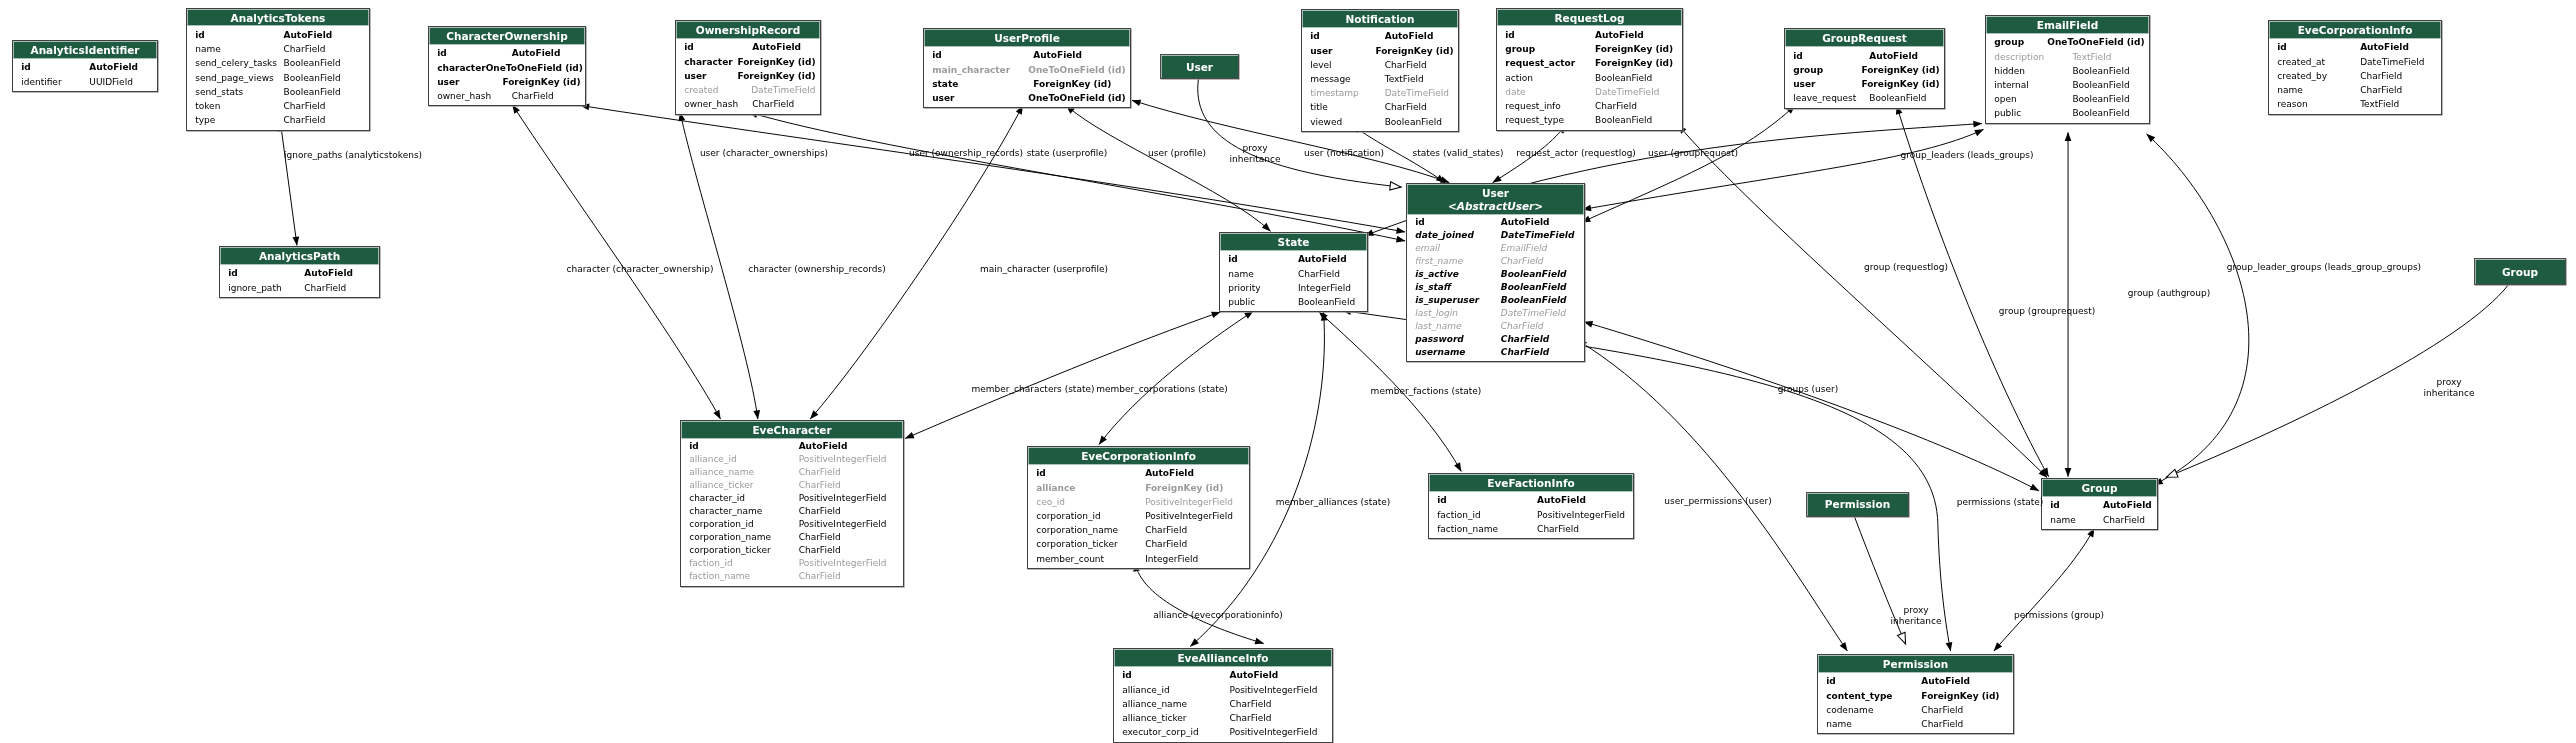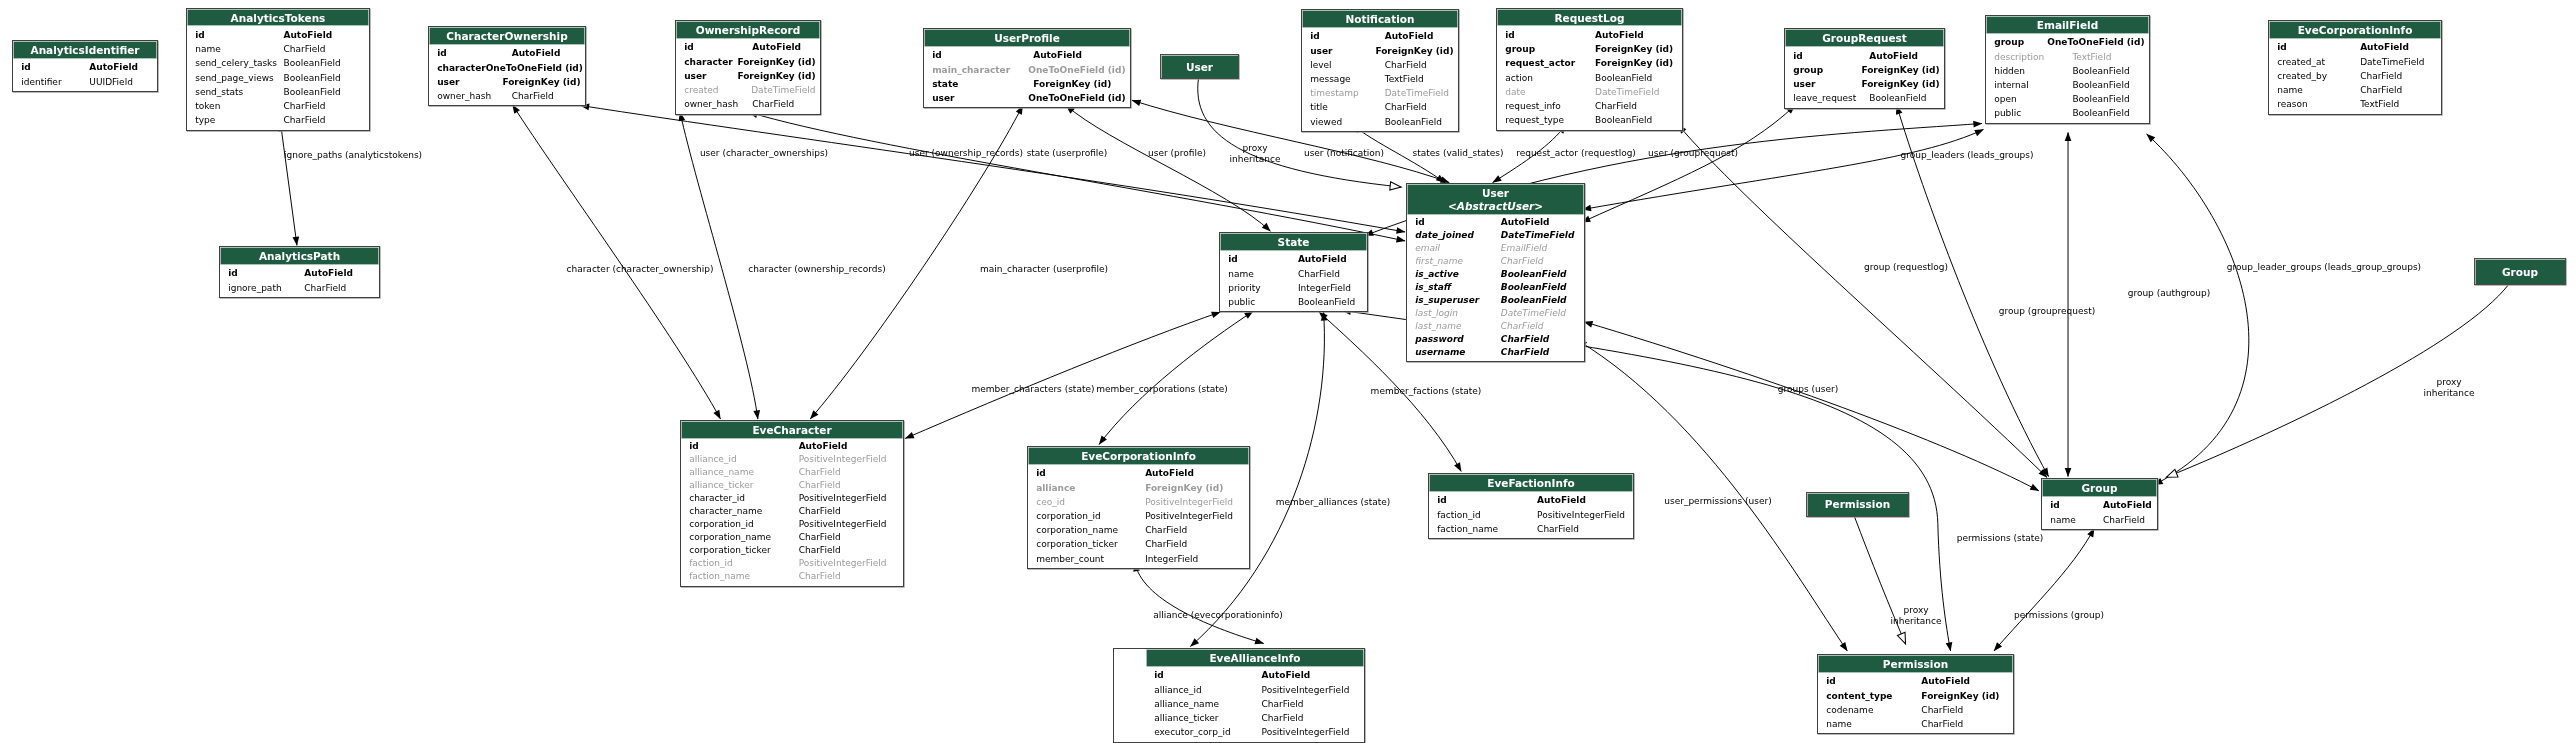--- a/index.html
+++ b/index.html
@@ -530,21 +530,21 @@
         <div class="row">
           <span class="fn f-b">id</span>
           <span class="ft f-b">AutoField</span>
         </div>
         <div class="row">
           <span class="fn ">name</span>
           <span class="ft ">CharField</span>
         </div>
       </div>
     </div>
-    <div class="tbl" style="left: 1113px; top: 648px; width: 218px; padding-left: 32px;">
+    <div class="tbl" style="left: 1113px; top: 648px; width: 218px;">
       <div class="hdr"><span>EveAllianceInfo</span></div>
       <div class="rows">
         <div class="row">
           <span class="fn f-b">id</span>
           <span class="ft f-b">AutoField</span>
         </div>
         <div class="row">
           <span class="fn ">alliance_id</span>
           <span class="ft ">PositiveIntegerField</span>
         </div>
@@ -610,21 +610,21 @@
     <div class="elabel" style="left: 1033px; top: 384px;">member_characters (state)</div>
     <div class="elabel" style="left: 1162px; top: 384px;">member_corporations (state)</div>
     <div class="elabel" style="left: 1426px; top: 386px;">member_factions (state)</div>
     <div class="elabel" style="left: 1808px; top: 384px;">groups (user)</div>
     <div class="elabel" style="left: 2449px; top: 377px;">
       <div>proxy</div>
       <div>inheritance</div>
     </div>
     <div class="elabel" style="left: 1303px; top: 497px; margin-left: 30px;">member_alliances (state)</div>
     <div class="elabel" style="left: 1718px; top: 496px;">user_permissions (user)</div>
-    <div class="elabel" style="left: 2000px; top: 497px; margin-top: 36px;">permissions (state)</div>
+    <div class="elabel" style="left: 2000px; top: 497px;">permissions (state)</div>
     <div class="elabel" style="left: 1218px; top: 610px;">alliance (evecorporationinfo)</div>
     <div class="elabel" style="left: 1916px; top: 605px;">
       <div>proxy</div>
       <div>inheritance</div>
     </div>
     <div class="elabel" style="left: 2059px; top: 610px;">permissions (group)</div>
   </div>
 
 
 </body></html>

